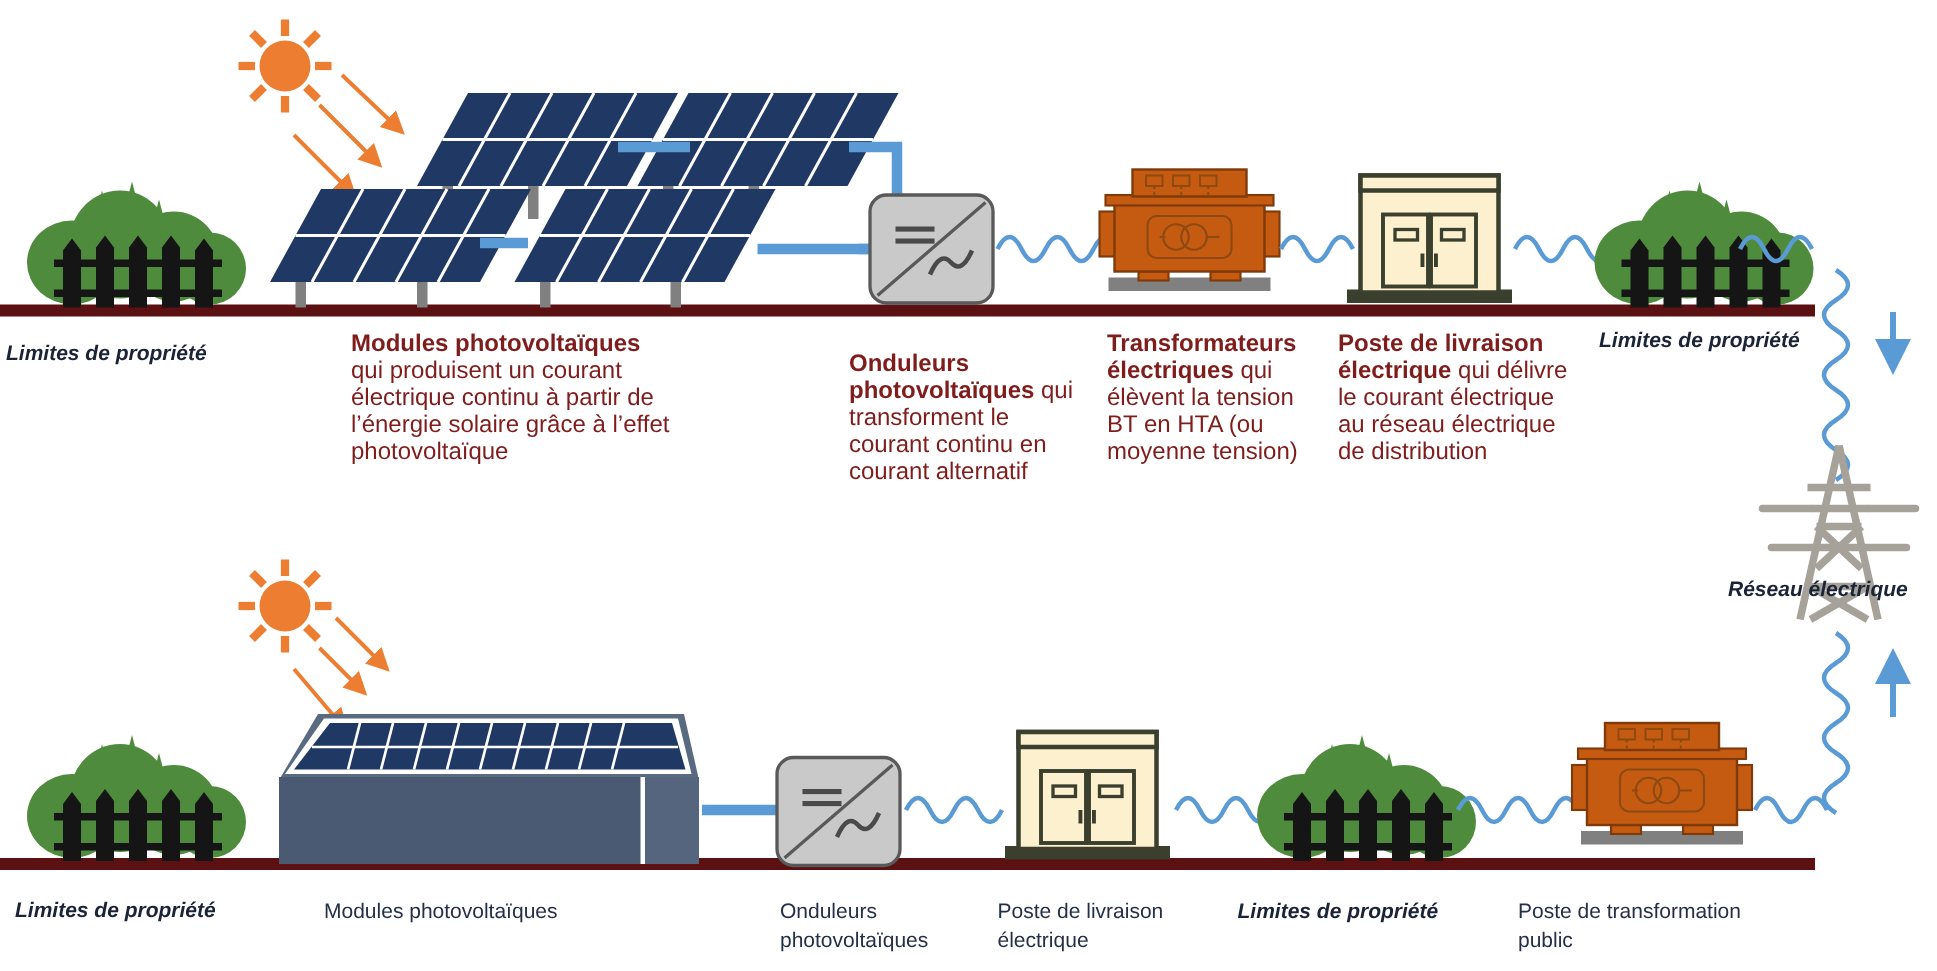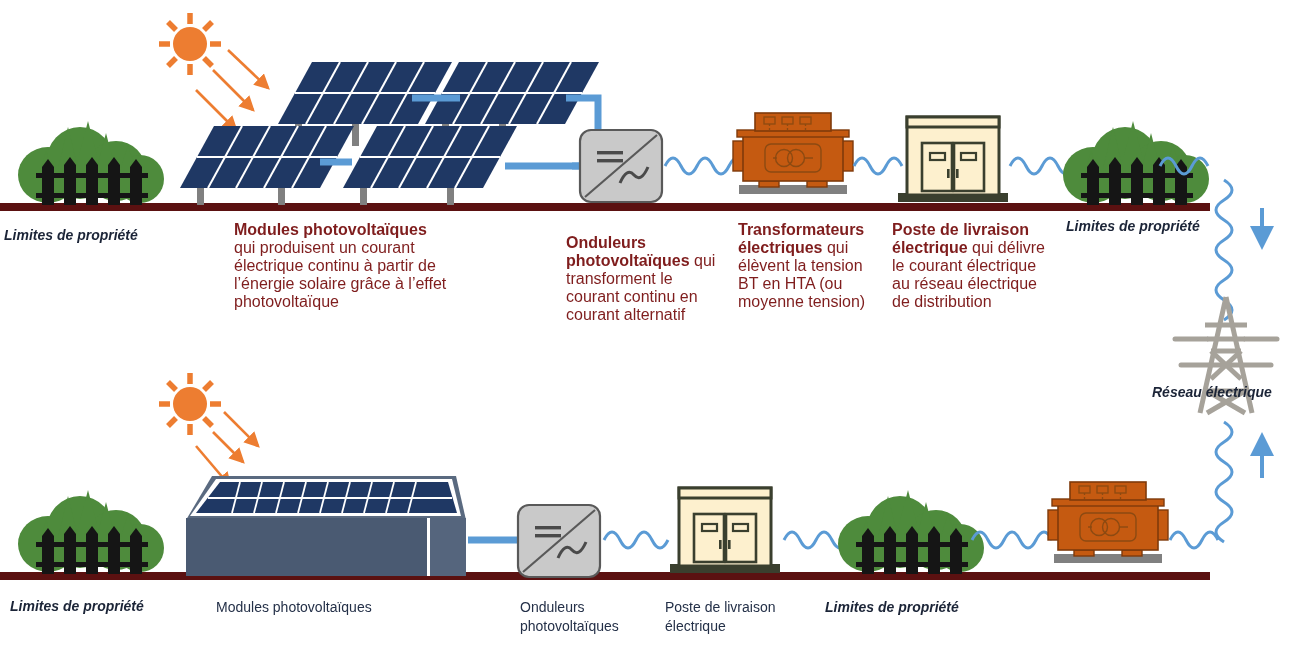--- a/index.html
+++ b/index.html
@@ -321,14 +321,15 @@
   <div class="prop" style="left:10px;top:598px;">Limites de propriété</div>
 
   <div class="lbl" style="left:216px;top:598px;width:230px;">Modules photovoltaïques</div>
 
   <div class="lbl" style="left:520px;top:598px;width:120px;">Onduleurs photovoltaïques</div>
 
   <div class="lbl" style="left:665px;top:598px;width:135px;">Poste de livraison électrique</div>
 
   <div class="prop" style="left:825px;top:599px;">Limites de propriété</div>
 
+  <div class="lbl" style="left:1012px;top:598px;width:185px;">Poste de transformation public</div>
 
 </div>
 
 </body></html>

